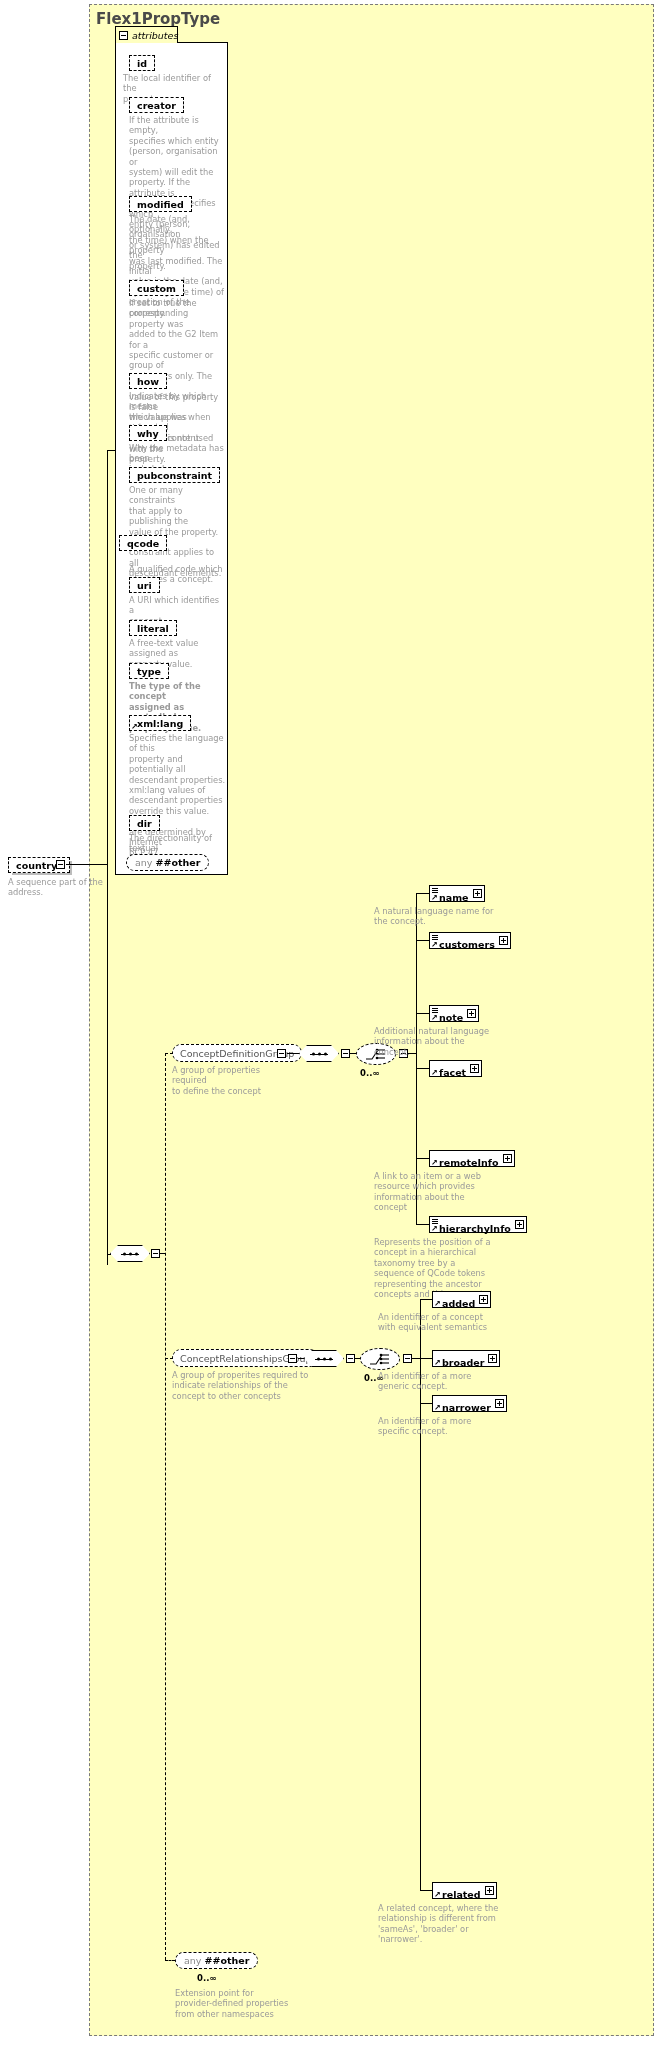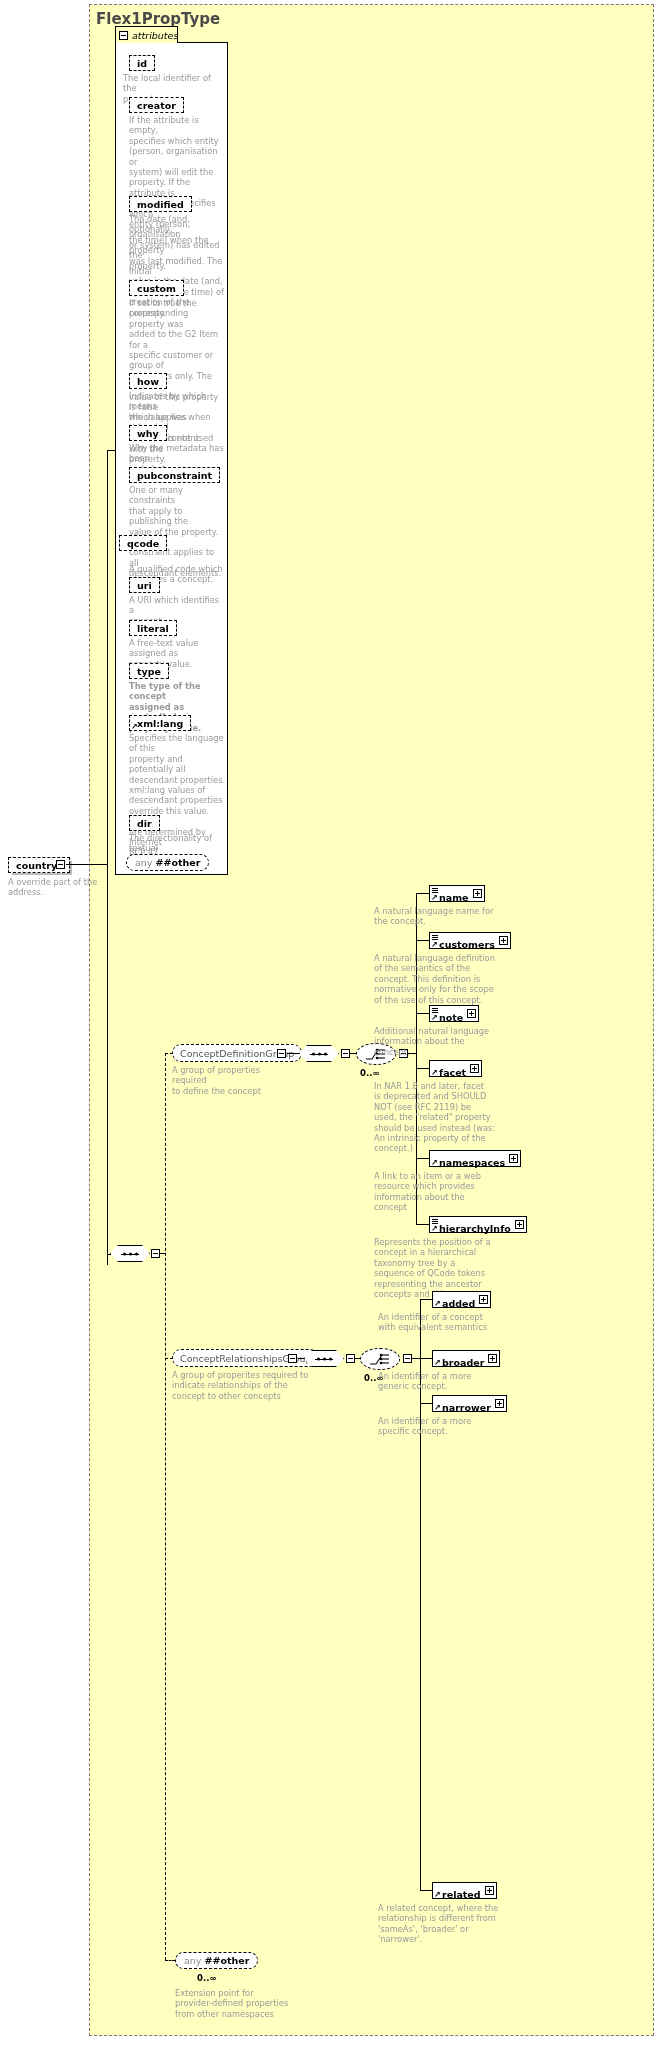--- a/index.html
+++ b/index.html
@@ -320,21 +320,21 @@
 
   <div class="anyb" style="left:126px;top:854px;">
     <span>any</span>
     <b>##other</b>
   </div>
 
   <div class="attr" style="left:8px;top:857px;width:62px;padding:0;justify-content:flex-start;padding-left:7px;">
     <span>country</span>
   </div>
   <div class="sq" style="position:absolute;left:56px;top:860px;"></div>
-  <div class="desc" style="left:8px;top:877px;width:100px;">A override part of the
+  <div class="desc" style="left:8px;top:877px;width:100px;">A sequence part of the
 address.</div>
 
   <div class="ln lnh" style="left:66px;top:864px;width:41px;"></div>
   <div class="ln lnv" style="left:107px;top:450px;height:815px;"></div>
   <div class="ln lnh" style="left:107px;top:450px;width:8px;"></div>
 
   <div class="seq" style="left:110px;top:1245px;">
     <div class="body"></div>
     <div class="bar"></div>
     <div class="d" style="left:13px;"></div>
@@ -405,25 +405,20 @@
   <div class="elem" style="left:429px;top:932px;">
     <span class="stripes">
         <i></i>
         <i></i>
         <i></i>
       </span>
     <span class="refarrow">↗</span>
     <span class="name">customers</span>
     <span class="sq plus"></span>
   </div>
-  <div class="desc" style="left:374px;top:953px;width:125px;">A natural language definition
-of the semantics of the
-concept. This definition is
-normative only for the scope
-of the use of this concept.</div>
 
   <div class="ln lnh" style="left:416px;top:1013px;width:13px;"></div>
   <div class="elem" style="left:429px;top:1005px;">
     <span class="stripes">
         <i></i>
         <i></i>
         <i></i>
       </span>
     <span class="refarrow">↗</span>
     <span class="name">note</span>
@@ -432,32 +427,25 @@
   <div class="desc" style="left:374px;top:1026px;width:125px;">Additional natural language
 information about the
 concept.</div>
 
   <div class="ln lnh" style="left:416px;top:1068px;width:13px;"></div>
   <div class="elem" style="left:429px;top:1060px;">
     <span class="refarrow">↗</span>
     <span class="name">facet</span>
     <span class="sq plus"></span>
   </div>
-  <div class="desc" style="left:374px;top:1081px;width:125px;">In NAR 1.8 and later, facet
-is deprecated and SHOULD
-NOT (see RFC 2119) be
-used, the "related" property
-should be used instead (was:
-An intrinsic property of the
-concept.)</div>
 
   <div class="ln lnh" style="left:416px;top:1158px;width:13px;"></div>
   <div class="elem" style="left:429px;top:1150px;">
     <span class="refarrow">↗</span>
-    <span class="name">namespaces</span>
+    <span class="name">remoteInfo</span>
     <span class="sq plus"></span>
   </div>
   <div class="desc" style="left:374px;top:1171px;width:125px;">A link to an item or a web
 resource which provides
 information about the
 concept</div>
 
   <div class="ln lnh" style="left:416px;top:1224px;width:13px;"></div>
   <div class="elem" style="left:429px;top:1216px;">
     <span class="stripes">

